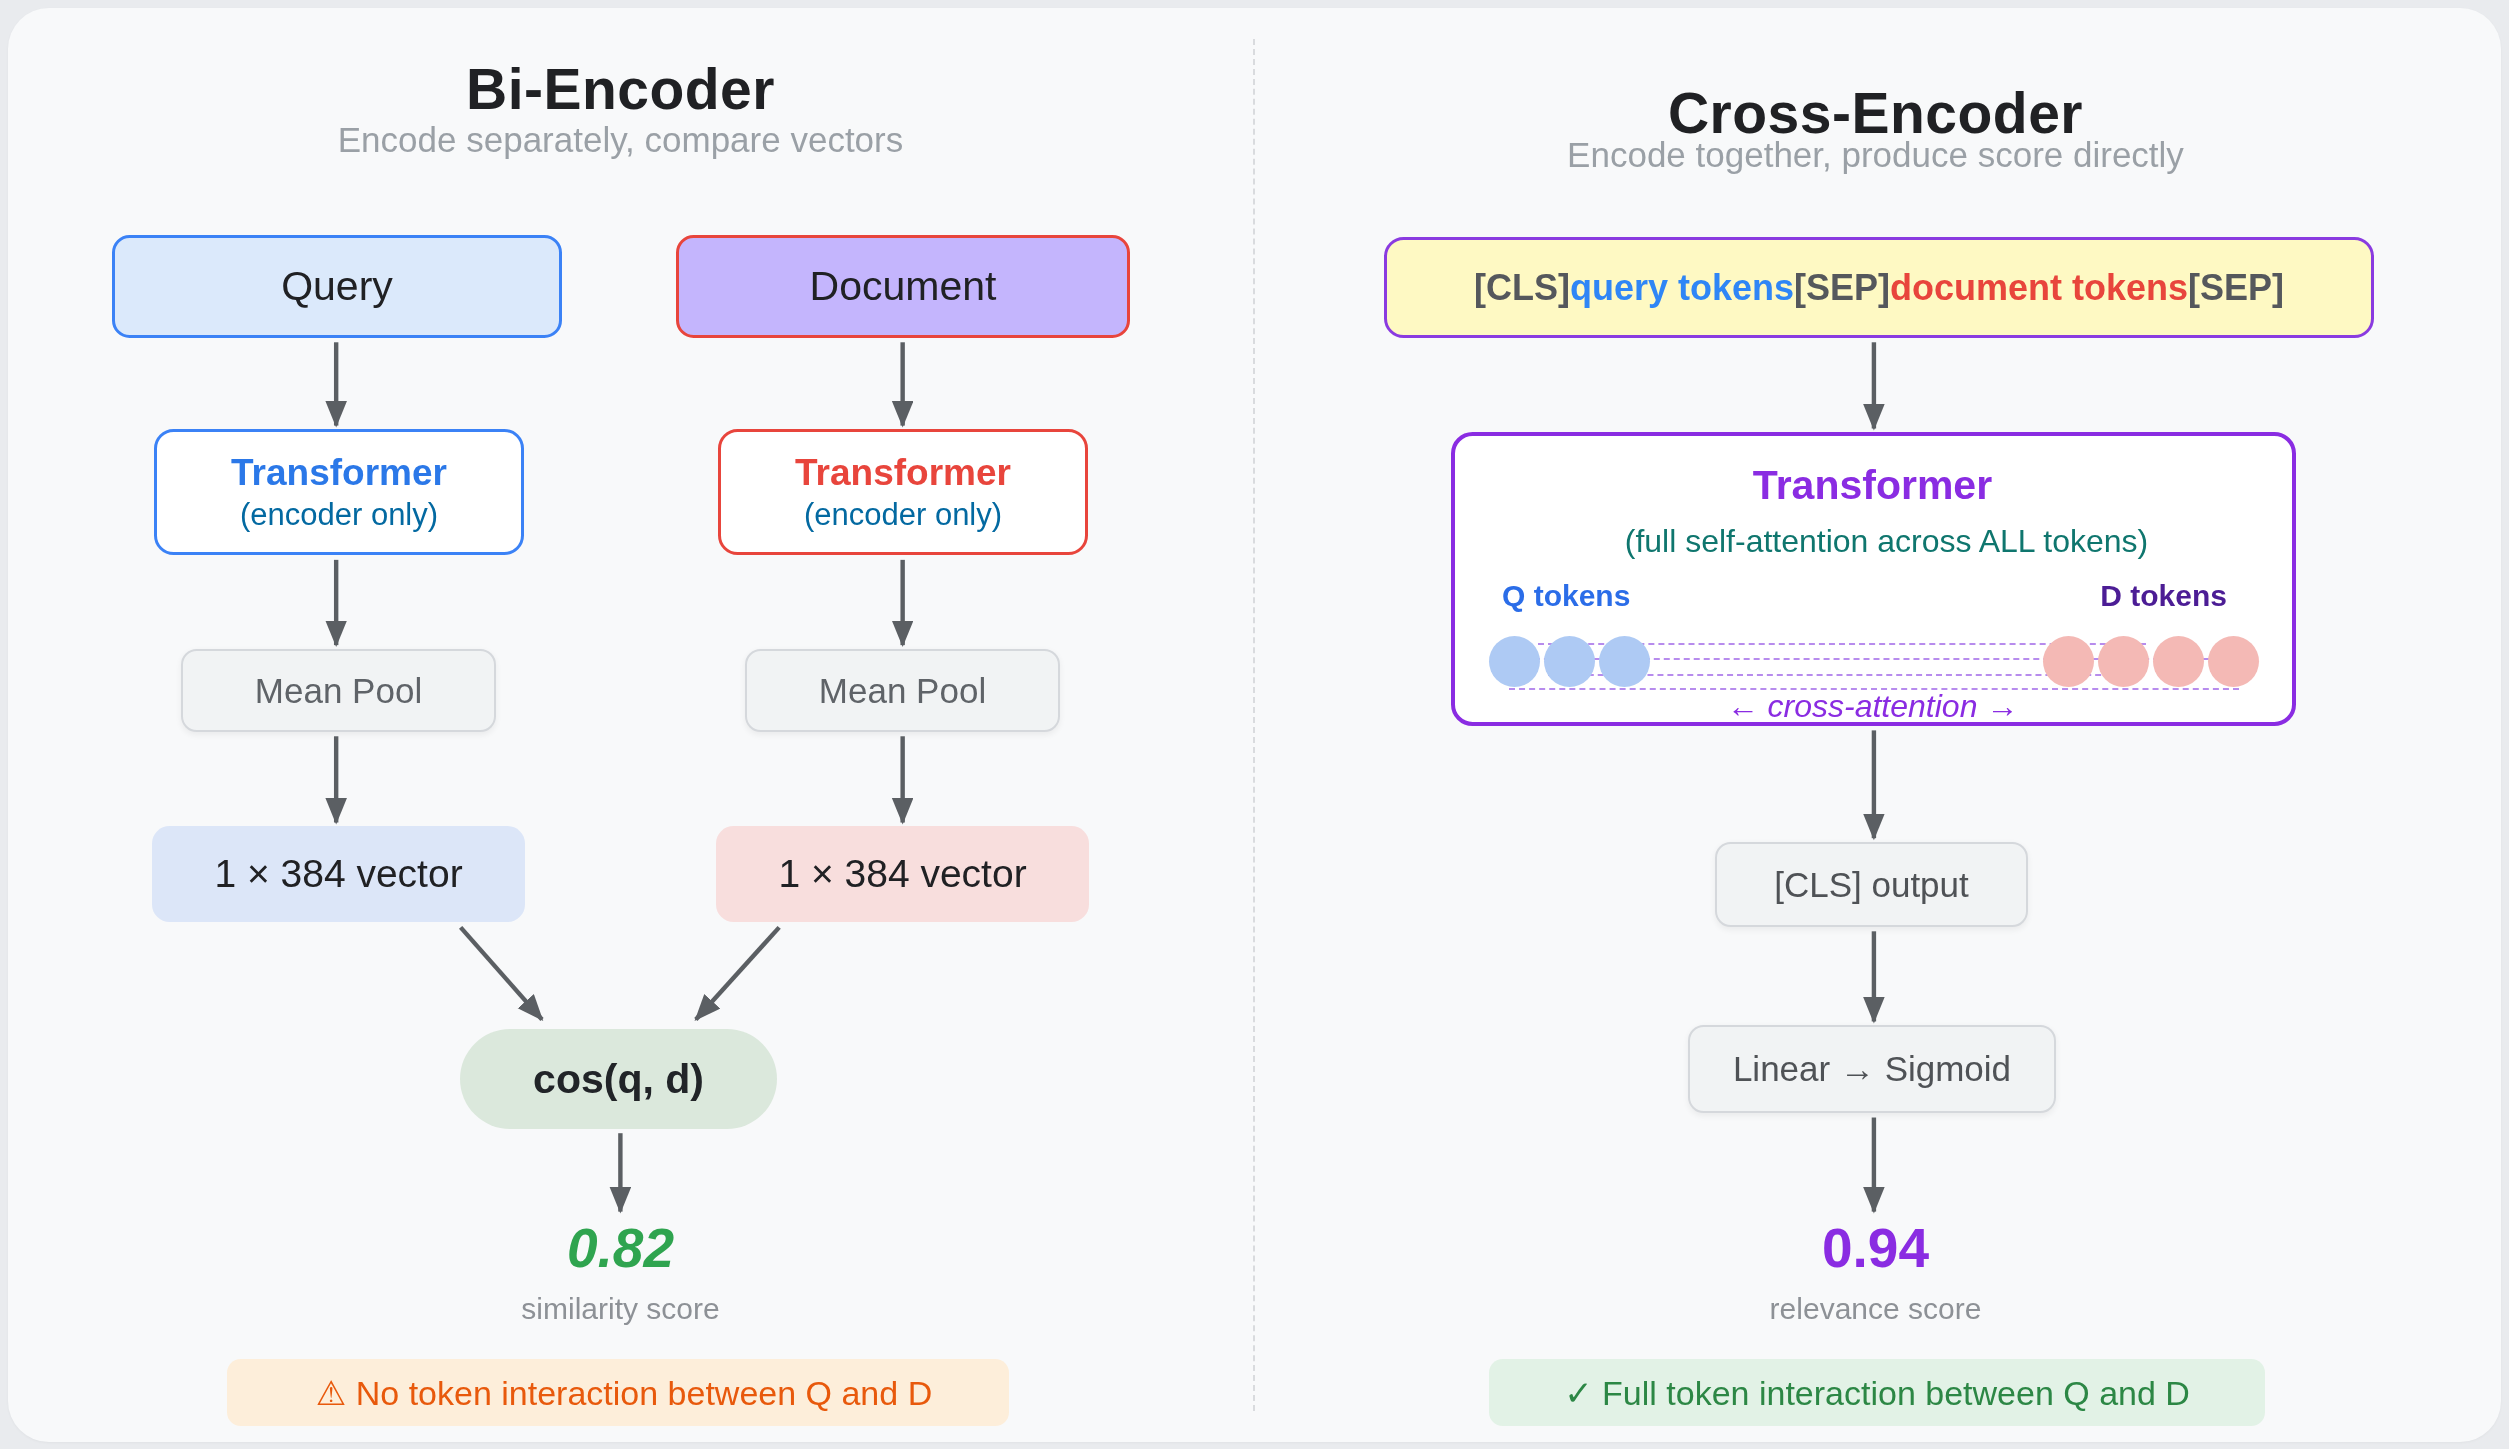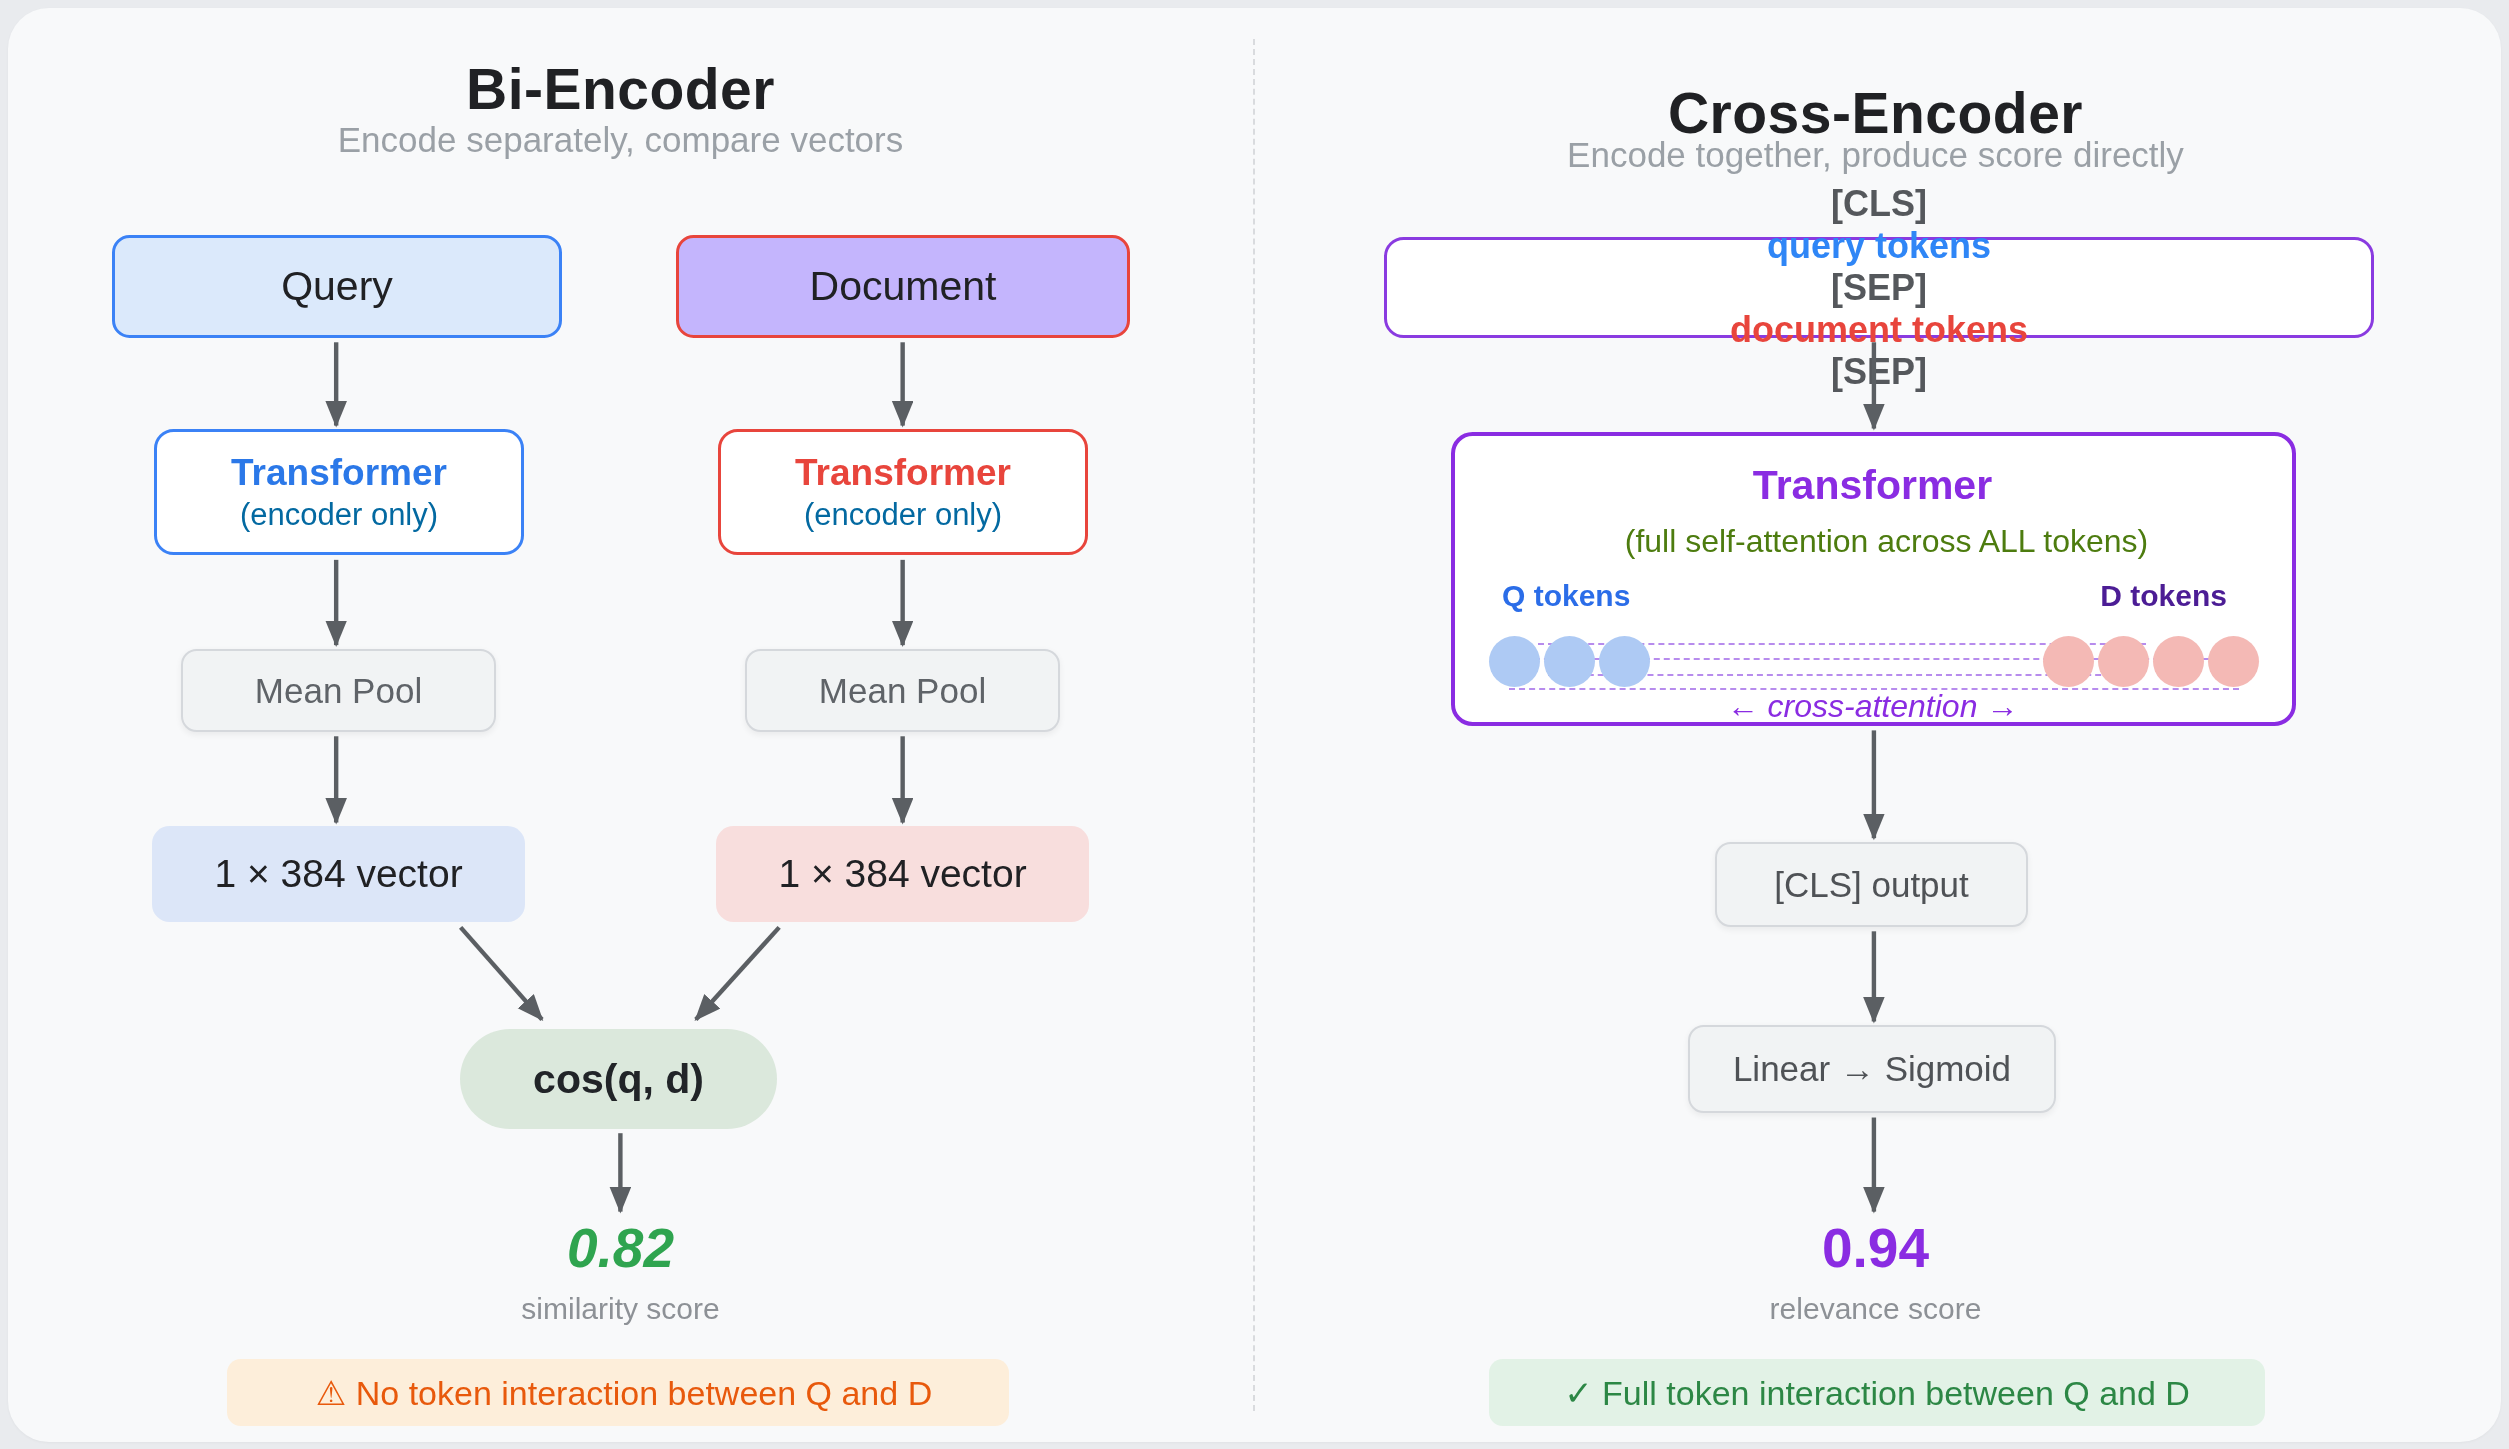--- a/index.html
+++ b/index.html
@@ -44,28 +44,28 @@
   .score-purple{color:#8a2ce2;}
   .caption{font-size:30px;color:#8d9196;}
 
   .note-box{border-radius:13.7px;font-size:34px;}
   .note-warn{background:#fdeeda;color:#e8590c;}
   .note-ok{background:#e2f2e6;color:#2c8745;}
 
   .divider{border-left:2.9px dashed #d9dbde;width:0;}
 
   .cls-input{
-    background:#ffffff;border:3.9px solid #8a3be0;border-radius:19.6px;
-    font-size:36px;font-weight:bold;white-space:nowrap;flex-direction:column;
+    background:#fef9c3;border:3.9px solid #8a3be0;border-radius:19.6px;
+    font-size:36px;font-weight:bold;white-space:nowrap;
   }
   .seg-gray{color:#55585c;} .seg-blue{color:#2f86f6;} .seg-red{color:#e8453c;}
 
   .tfp-box{background:#ffffff;border:4.9px solid #8a2ce2;border-radius:21.6px;}
   .tfp-title{font-size:41px;font-weight:bold;color:#8a2ce2;}
-  .tfp-note{font-size:32px;color:#4d7c0f;padding-left:28px;}
+  .tfp-note{font-size:32px;color:#0f766e;padding-left:28px;}
   .tok-label{font-size:30px;font-weight:bold;}
   .tok-label.blue{color:#2b6de8;} .tok-label.red{color:#4c1d95;}
   .dot{width:51px;height:51px;border-radius:50%;display:inline-block;}
   .dot-blue{background:#aecaf4;} .dot-red{background:#f4b9b5;}
   .dots-row{display:flex;gap:3.9px;}
   .attn-line{border-top:2.9px dashed #b78ced;height:0;}
   .cross-attn{font-size:32px;font-style:italic;color:#8a2ce2;}
 
   svg.flow{position:absolute;left:0;top:0;pointer-events:none;}
 </style>

